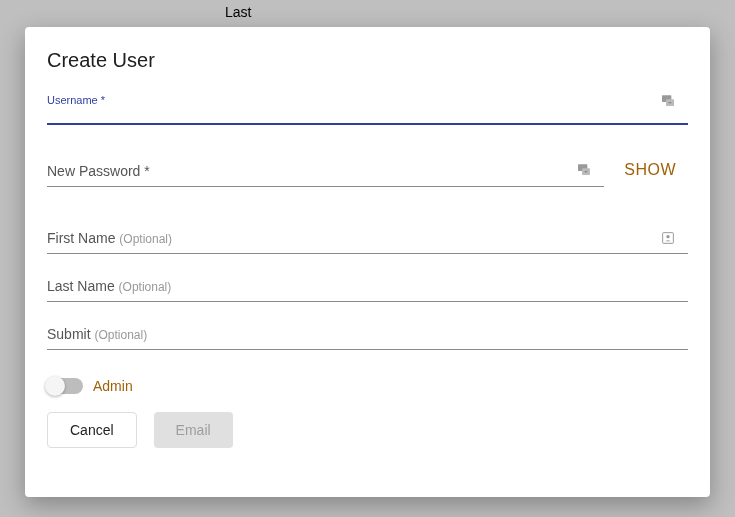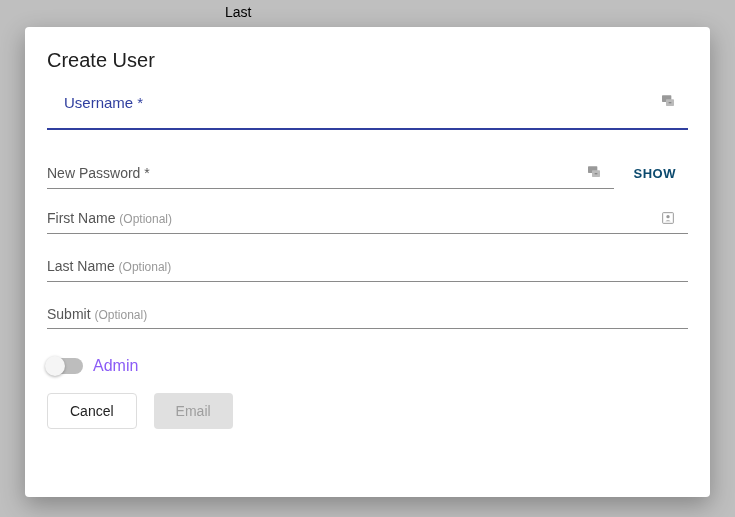--- a/index.html
+++ b/index.html
@@ -43,23 +43,22 @@
     color: #555;
     display: block;
     margin-bottom: 0;
     line-height: 1.2;
   }
   .field-label .optional {
     font-size: 12px;
     color: #999;
   }
   .field.focused .field-label {
-    font-size: 15px;
+    font-size: 11px;
     color: #303f9f;
-    margin-left: 17px;
   }
   .field-underline {
     height: 1px;
     background: #8a8a8a;
     margin-top: 6px;
   }
   .field.focused .field-underline {
     height: 2px;
     background: #303f9f;
   }
@@ -78,35 +77,35 @@
     fill: #888;
   }
   .field-icon.contact {
     right: 12px;
     top: 0;
   }
   .password-row {
     display: flex;
     align-items: flex-end;
     gap: 8px;
-    margin-bottom: 21px;
+    margin-bottom: 43px;
   }
   .password-row .field {
     flex: 1;
     margin-bottom: 0;
   }
   .show-btn {
-    font-size: 13px;
+    font-size: 16px;
     letter-spacing: 0.5px;
-    color: #0c4a6e;
+    color: #a16207;
     background: none;
     border: none;
     padding: 4px 12px 8px 12px;
     cursor: pointer;
-    font-weight: 700;
+    font-weight: 400;
   }
   .toggle-row {
     display: flex;
     align-items: center;
     gap: 10px;
     margin-top: 28px;
     margin-bottom: 18px;
   }
   .toggle {
     width: 36px;
@@ -120,22 +119,22 @@
     width: 20px;
     height: 20px;
     background: #f5f5f5;
     border-radius: 50%;
     position: absolute;
     left: -2px;
     top: -2px;
     box-shadow: 0 1px 3px rgba(0,0,0,0.3);
   }
   .toggle-label {
-    font-size: 16px;
-    color: #8b5cf6;
+    font-size: 14px;
+    color: #a16207;
   }
   .buttons {
     display: flex;
     gap: 17px;
   }
   .btn {
     font-size: 14px;
     padding: 9px 22px;
     border-radius: 4px;
     cursor: pointer;

